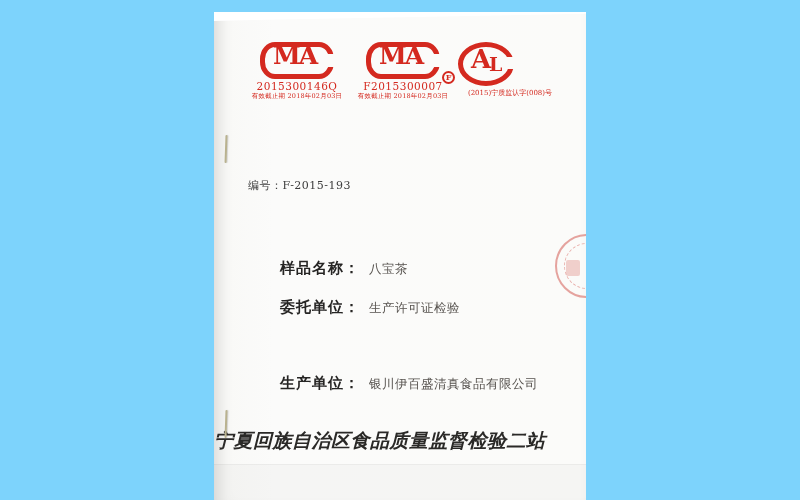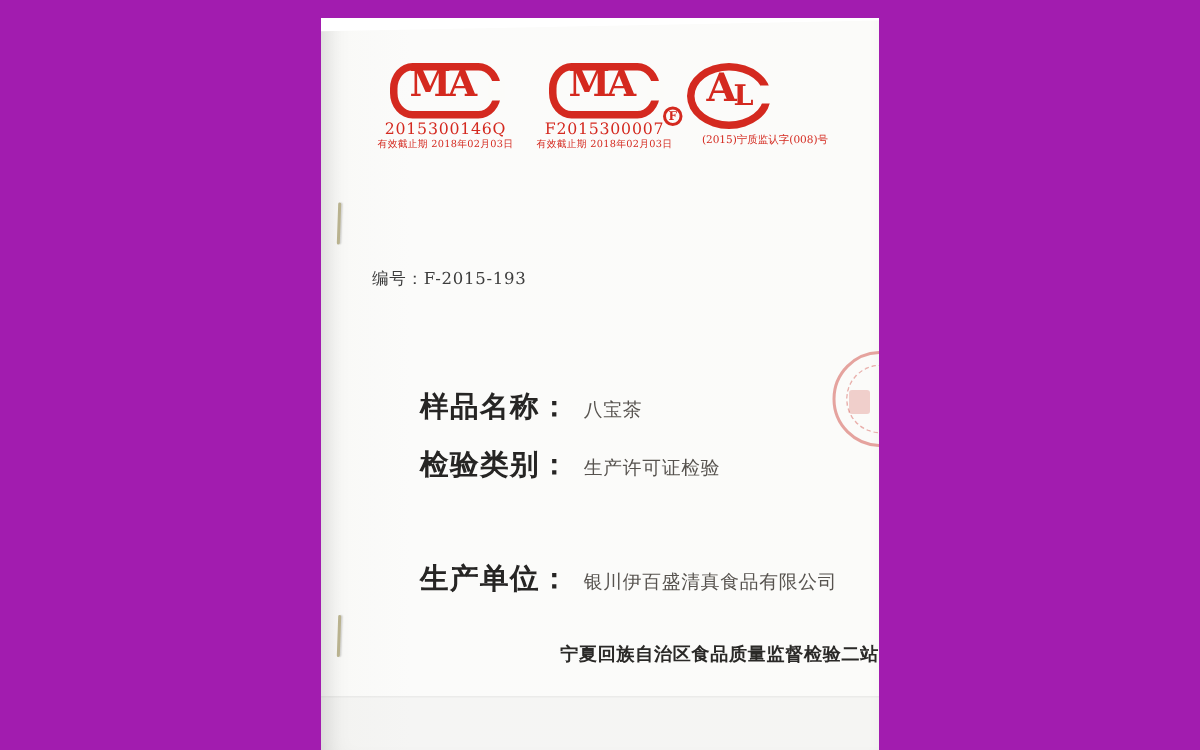--- a/index.html
+++ b/index.html
@@ -1,19 +1,19 @@
 <!DOCTYPE html>
 <html><head>
 <meta charset="utf-8">
 <style>
   * { margin:0; padding:0; box-sizing:border-box; }
   html,body { width:800px; height:500px; background:#ffffff; overflow:hidden;
               font-family:"DejaVu Serif", serif; }
 
-  .stage { position:relative; width:800px; height:500px; background:#a21caf; }
+  .stage { position:relative; width:800px; height:500px; background:#7dd3fc; }
 
   
   .page {
     position:absolute; left:214px; top:12px; width:372px; height:488px;
     background:linear-gradient(90deg,#f2f2f0 0px,#f9f9f7 14px,#fbfbfa 60px,#fbfbf9 100%);
     overflow:hidden;
     box-shadow: inset 16px 0 20px -16px rgba(0,0,0,.14),
                 inset -6px 0 10px -8px rgba(0,0,0,.05);
   }
   .top-edge-mask{
@@ -70,27 +70,27 @@
   }
   .report-no{
     position:absolute; top:166px; left:0; width:100%; text-align:left;
     font-size:11px; color:#3c3c3c; letter-spacing:.5px; text-indent:34px;
   }
 
   
   .field-row{ position:absolute; left:66px; white-space:nowrap; }
   .field-row.r0{ top:246px; } .field-row.r1{ top:285px; }
   .field-row.r2{ top:323px; } .field-row.r3{ top:361px; }
-  .field-label{ font-size:19px; font-weight:bold; color:#262524; letter-spacing:1px; }
+  .field-label{ font-size:15px; font-weight:bold; color:#262524; letter-spacing:1px; }
   .field-value{ font-size:12.5px; color:#57534f; letter-spacing:.5px; margin-left:4px;margin-top:28px; }
 
   
   .org-line{
-    position:absolute; top:416px; left:0; width:100%; text-align:right;
-    font-size:12px; font-weight:bold; color:#2a2927; letter-spacing:.5px;
+    position:absolute; top:416px; left:0; width:100%; text-align:left;
+    font-size:19px; font-weight:bold; color:#2a2927; letter-spacing:.5px;font-style:italic;
   }
 
   
   .seal{
     position:absolute; top:222px; right:-33px; width:64px; height:64px;
     border:2px solid rgba(208,75,67,.5); border-radius:50%;
   }
   .seal-inner{
     position:absolute; inset:7px; border:1.5px dashed rgba(208,75,67,.42); border-radius:50%;
   }
@@ -142,21 +142,21 @@
 
     <div class="report-no">
       <span>编号：</span><span>F-2015-193</span>
     </div>
 
     <div class="field-row r0">
       <span class="field-label">样品名称：</span>
       <span class="field-value">八宝茶</span>
     </div>
     <div class="field-row r1">
-      <span class="field-label">检验类别：</span>
+      <span class="field-label">委托单位：</span>
       <span class="field-value">生产许可证检验</span>
     </div>
     <div class="field-row r3">
       <span class="field-label">生产单位：</span>
       <span class="field-value">银川伊百盛清真食品有限公司</span>
     </div>
 
     <div class="org-line">宁夏回族自治区食品质量监督检验二站</div>
 
     <div class="seal">

